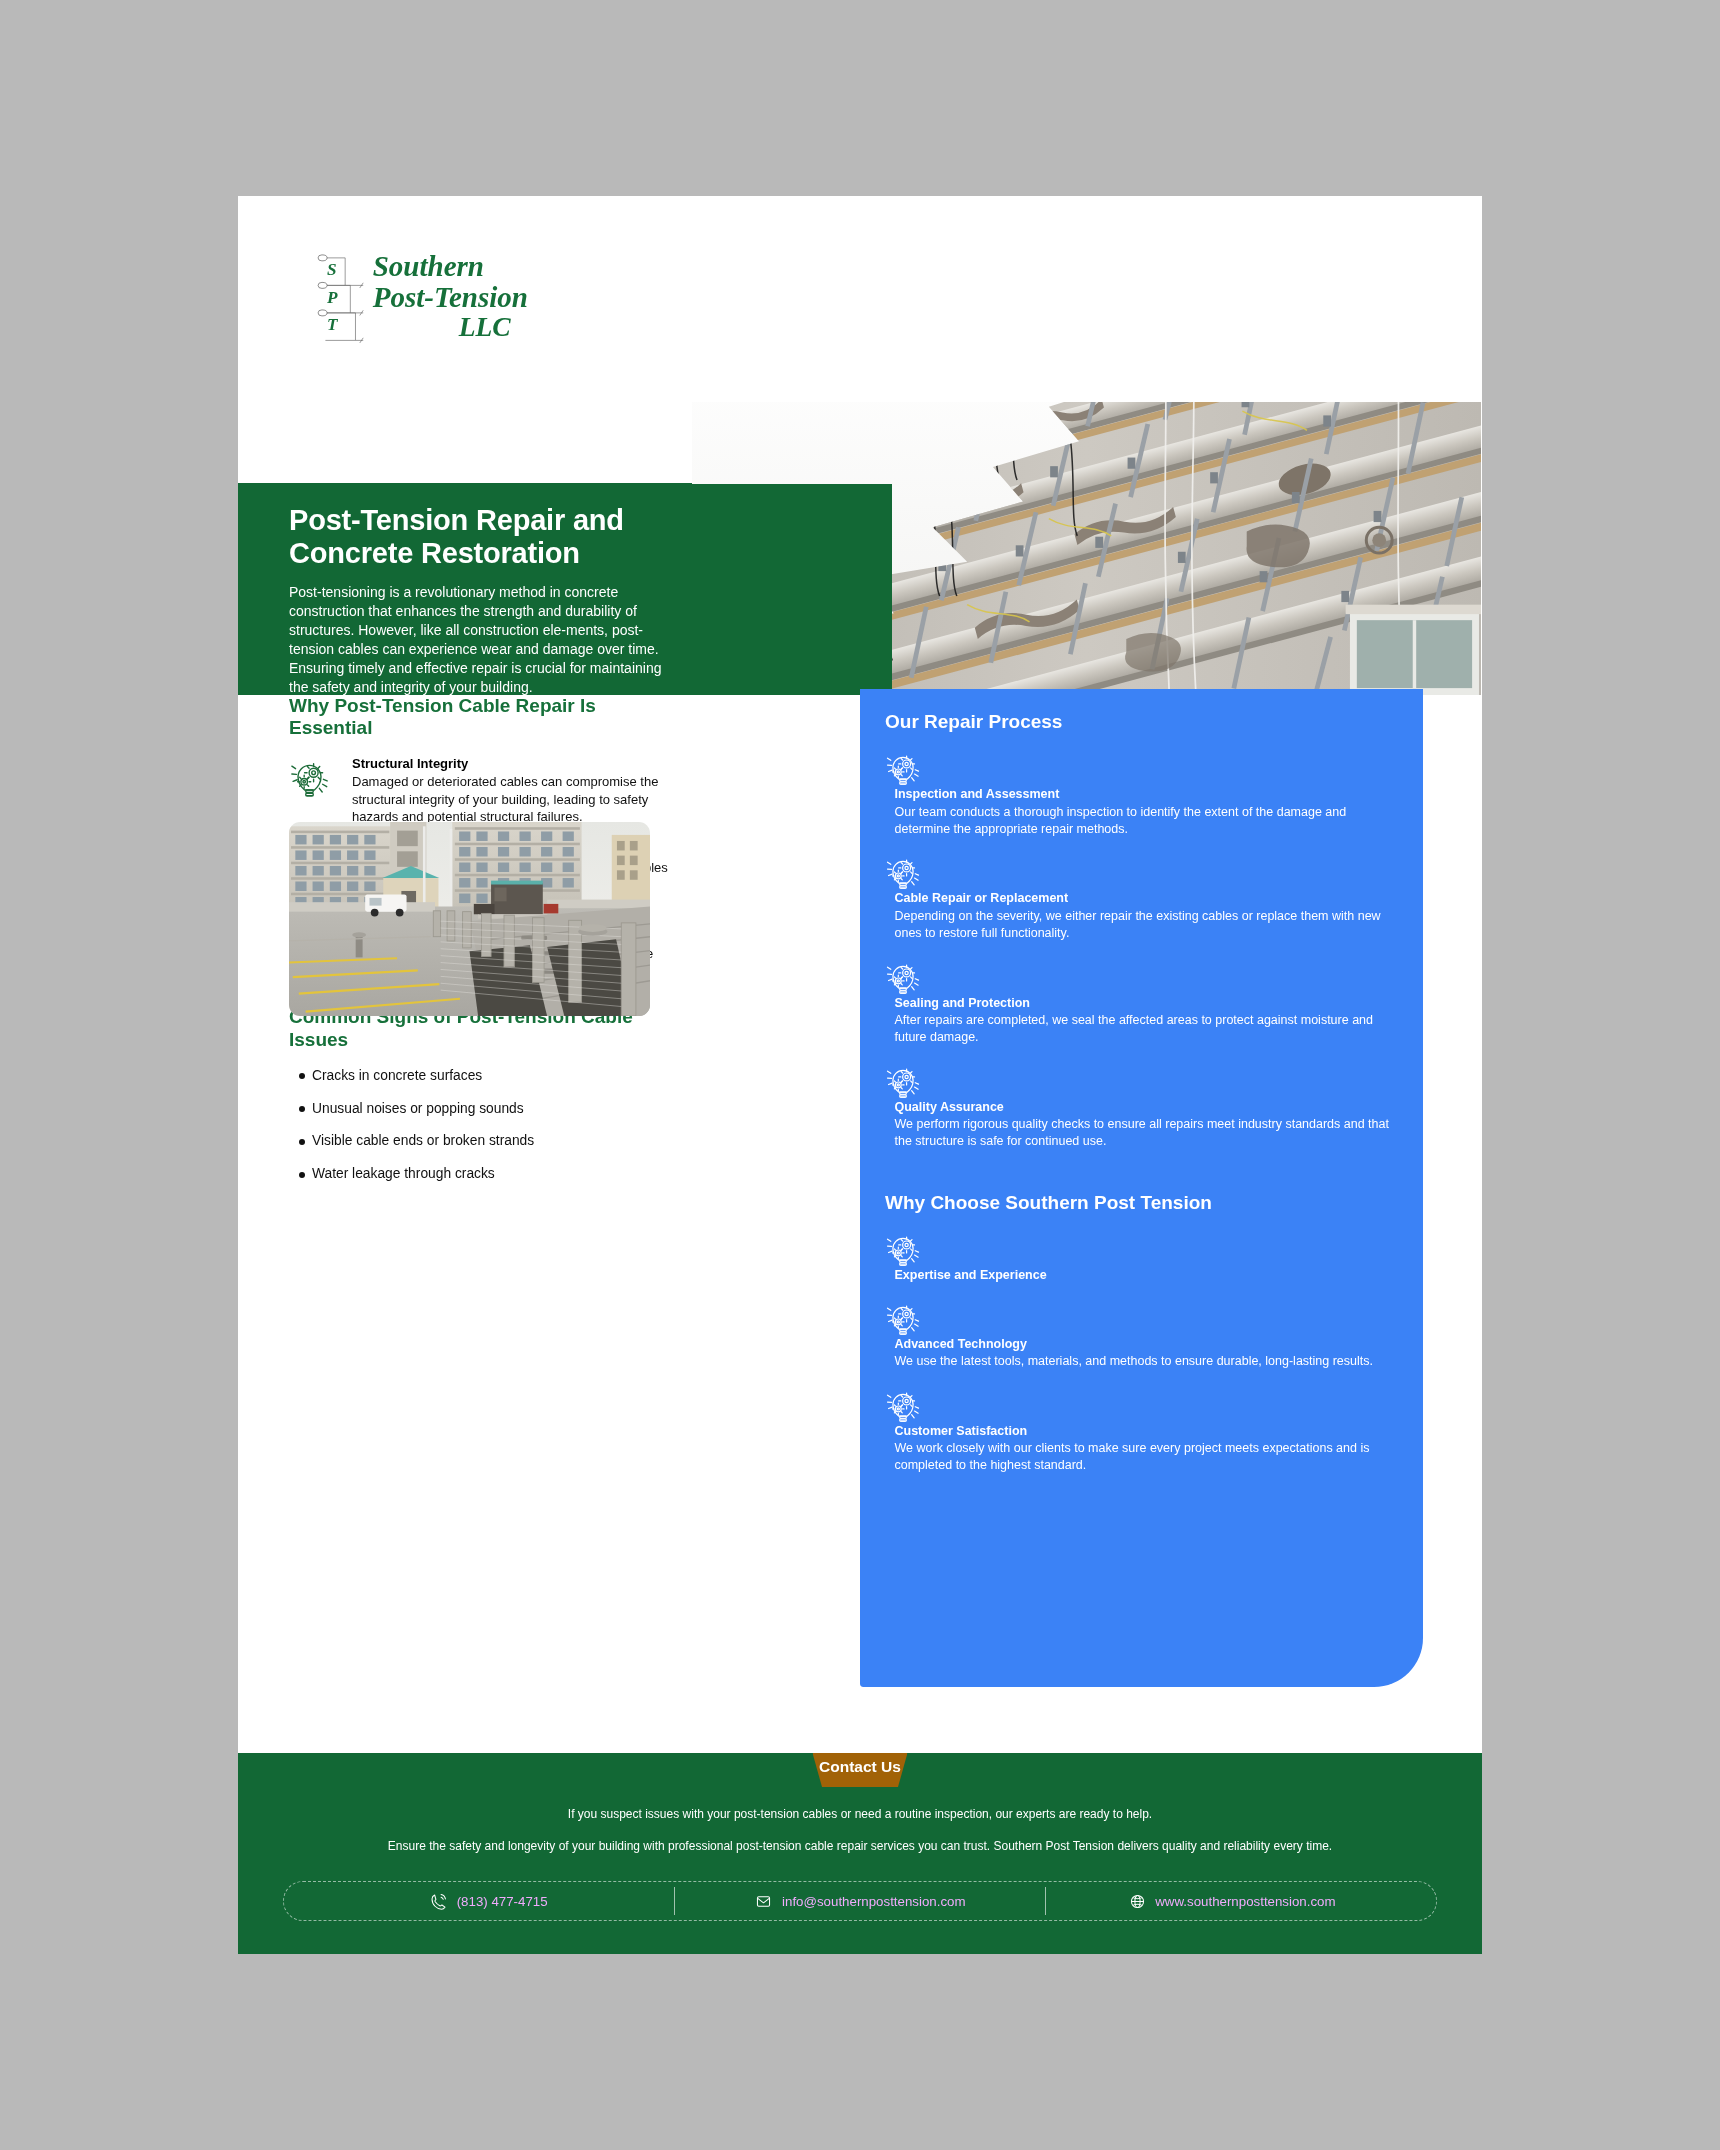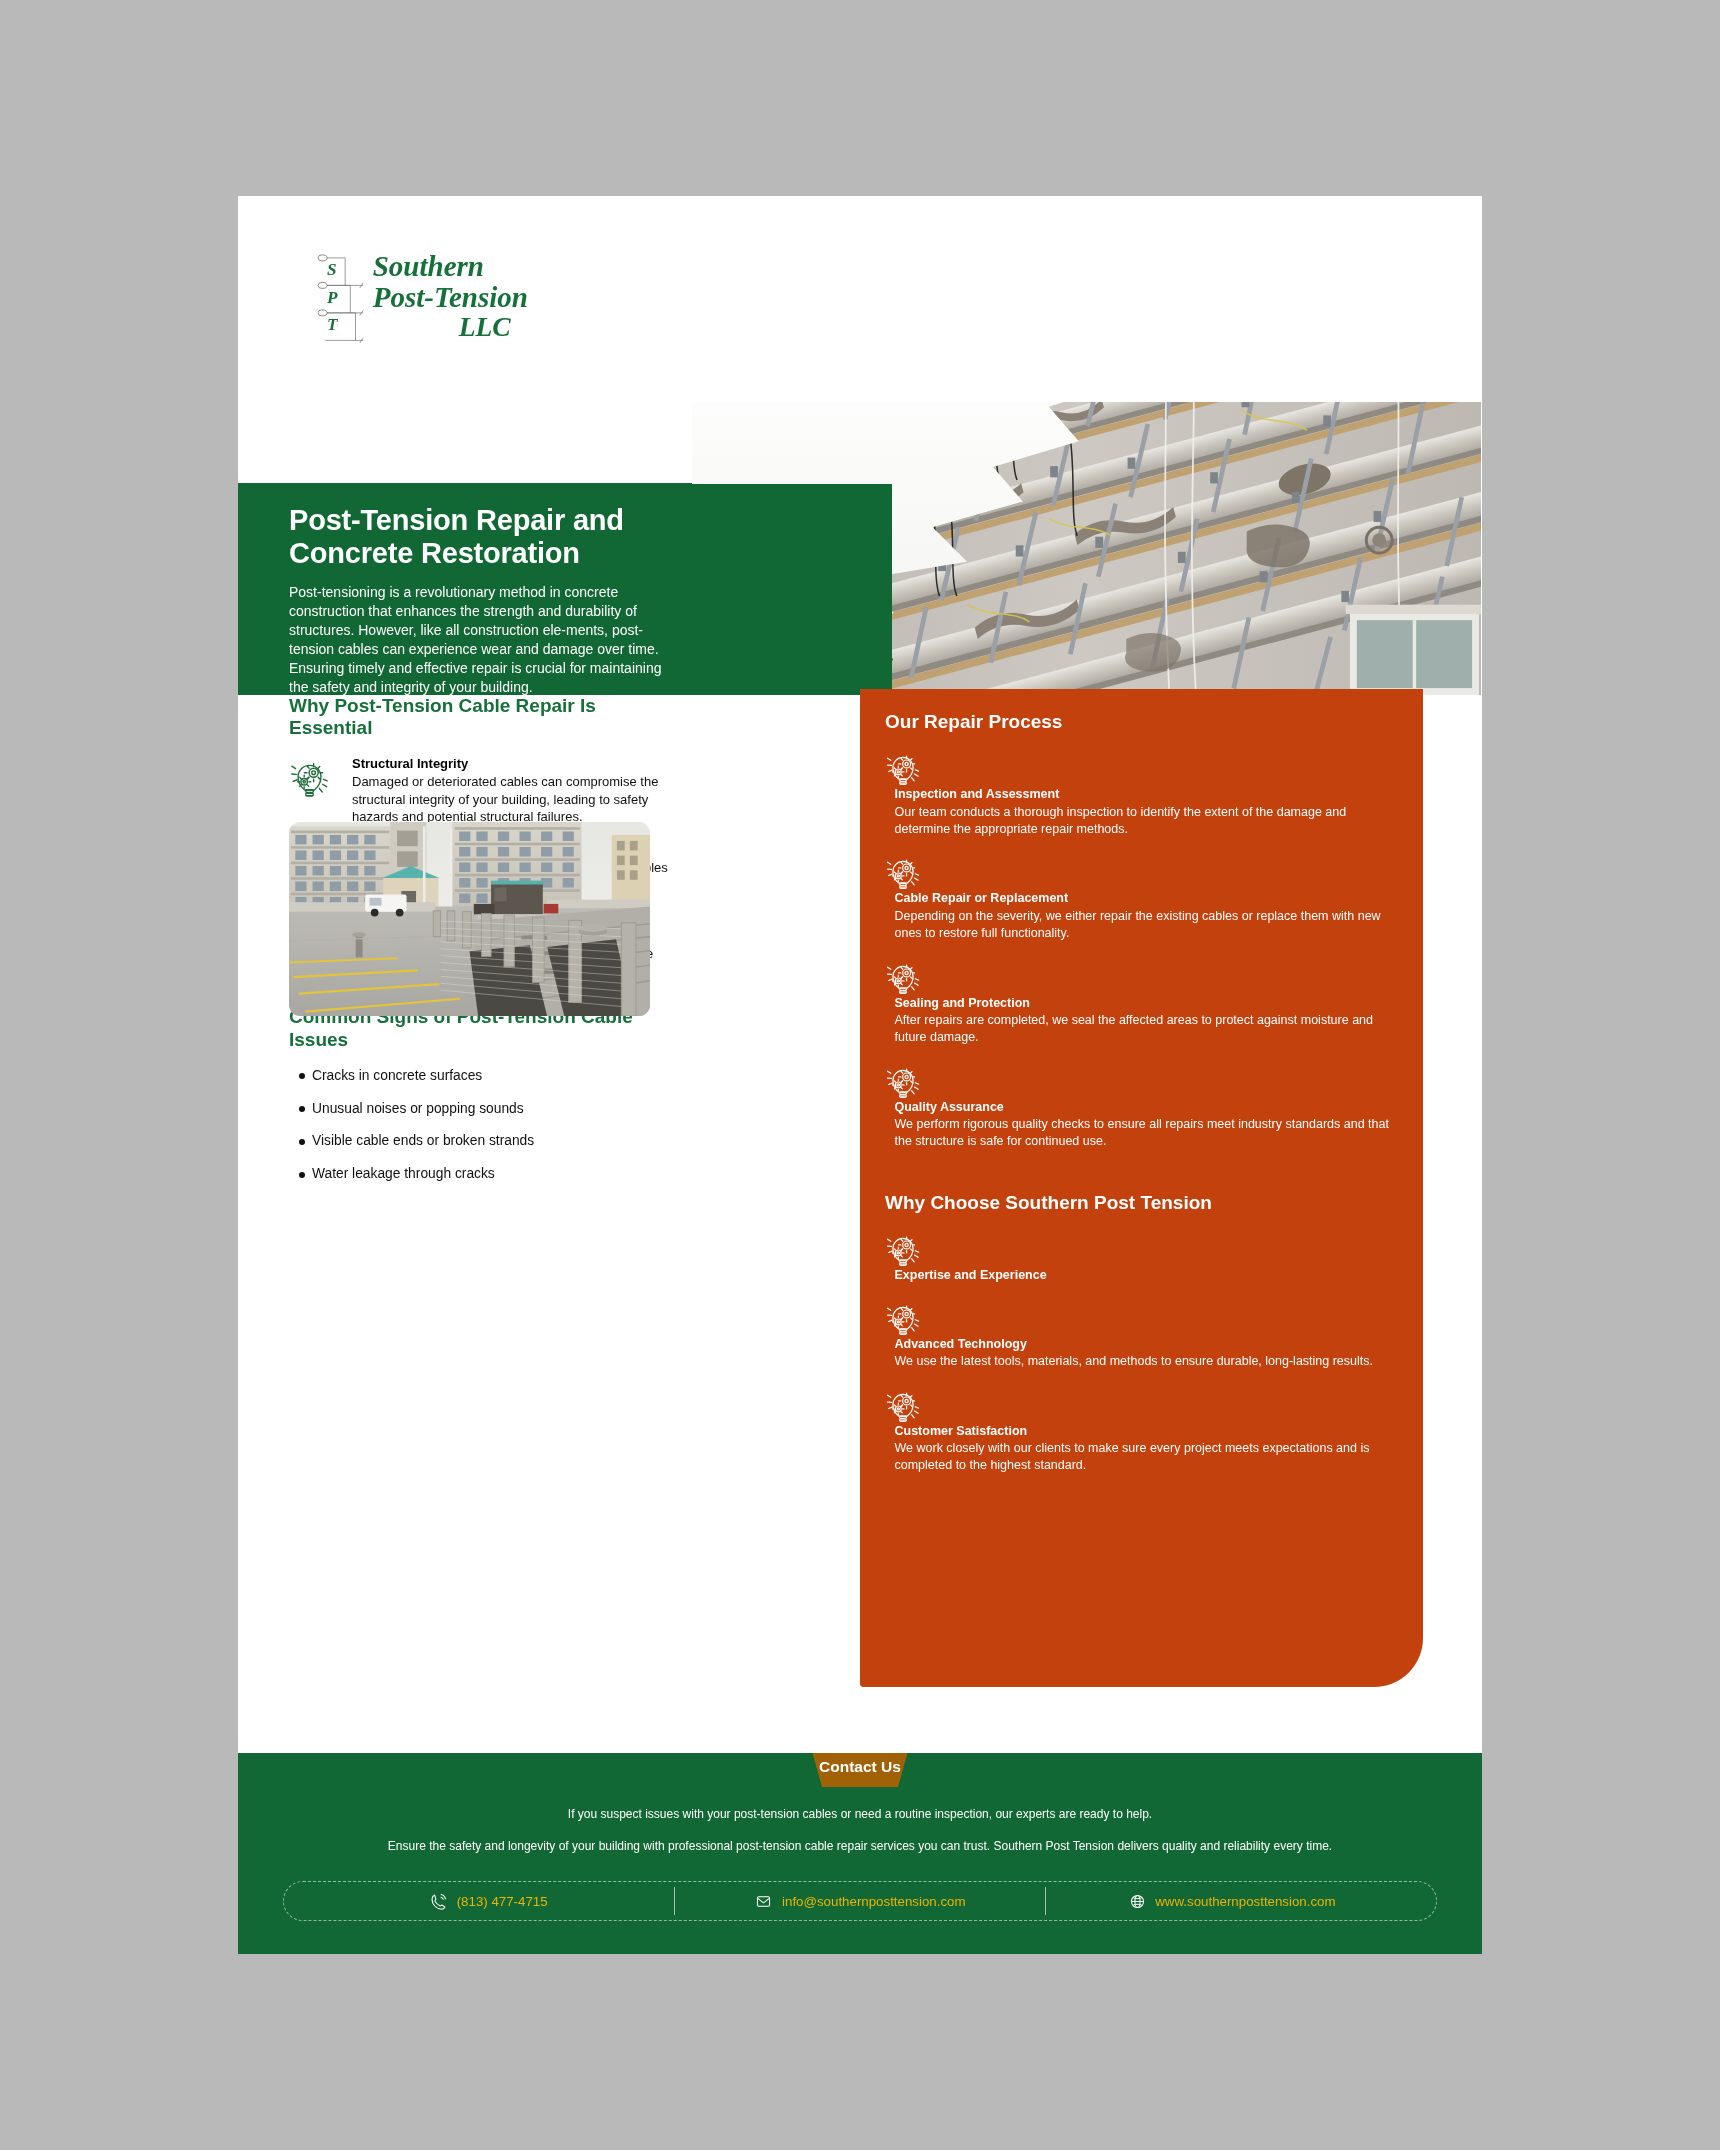--- a/index.html
+++ b/index.html
@@ -169,21 +169,21 @@
     overflow: hidden;
   }
 
   
   .panel {
     position: absolute;
     left: 622px;
     top: 493px;
     width: 563px;
     height: 998px;
-    background: #c2410c;
+    background: #3b82f6;
     border-bottom-right-radius: 49px;
     border-bottom-left-radius: 3.4px;
     color: #ffffff;
     padding: 22.4px 25px 0 25px;
   }
   .panel-head {
     font-size: 19px;
     font-weight: bold;
     line-height: 1.15;
   }
@@ -240,21 +240,21 @@
     border: 0.9px dashed rgba(255,255,255,0.55);
     border-radius: 20.6px;
     display: flex;
     align-items: center;
     justify-content: space-between;
     padding: 0 19px;
   }
   .contact-item {
     display: flex;
     align-items: center;
-    color: #eab308;
+    color: #f0abfc;
     font-size: 13.3px;
     flex: 1;
     justify-content: center;
   }
   .contact-item .ci-ic { width: 19px; height: 19px; flex: 0 0 19px; margin-right: 8.6px; }
   .vdiv { width: 0.9px; height: 27.5px; background: rgba(255,255,255,0.6); flex: 0 0 0.9px; }
 
   svg { display: block; }
 </style>
 </head>

